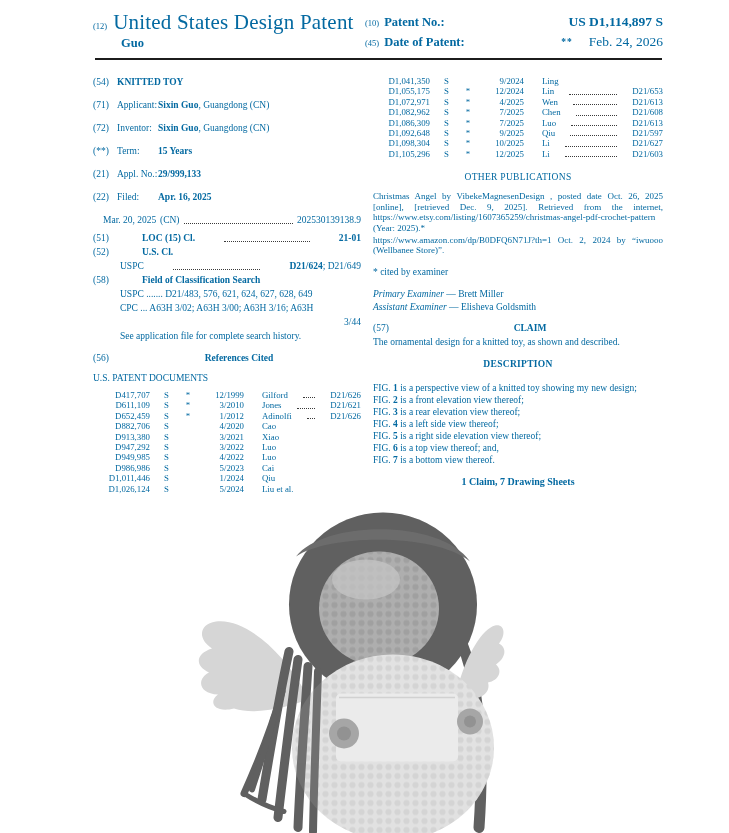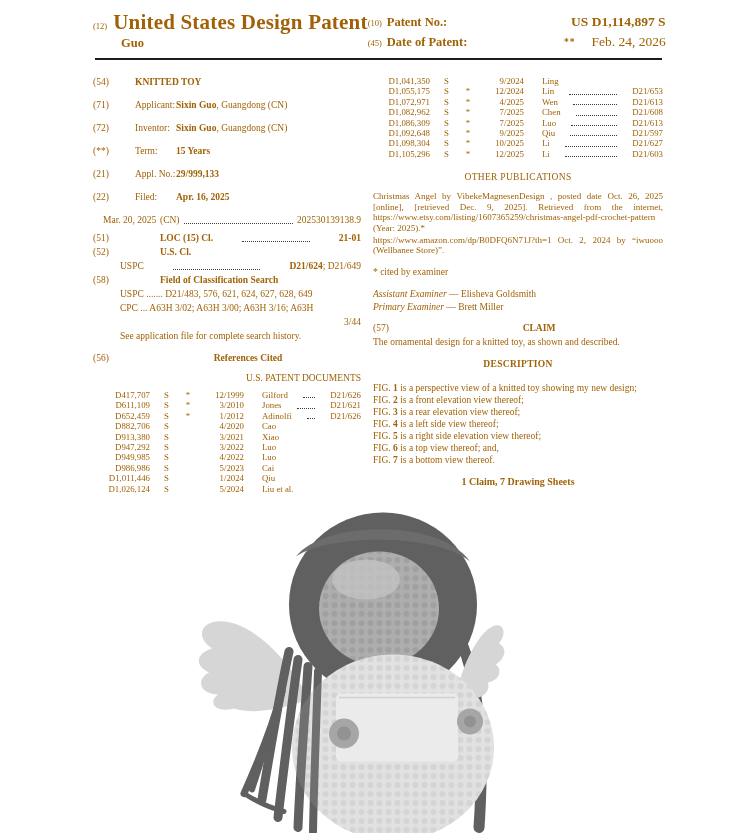--- a/index.html
+++ b/index.html
@@ -1,44 +1,44 @@
 <!DOCTYPE html>
 <html><head>
 <meta charset="utf-8">
 <style>
   * { margin:0; padding:0; box-sizing:border-box; }
   html,body { background:#fff; }
   .page {
     position:relative; width:729px; height:833px; overflow:hidden;
-    background:#fff; color:#a16207;
+    background:#fff; color:#0369a1;
     font-family:"Liberation Serif","DejaVu Serif",serif;
   }
   
   .hdr { display:flex; justify-content:space-between; align-items:flex-start; padding:10px 66px 0 93px; }
   .code { font-size:8.5px; flex:none; }
   .t-row { display:flex; align-items:baseline; gap:6px; }
-  .main-title { font-size:21px; font-weight:bold; letter-spacing:.2px; white-space:nowrap; }
+  .main-title { font-size:21px; font-weight:normal; letter-spacing:.2px; white-space:nowrap; }
   .surname { font-size:12.5px; font-weight:bold; margin-left:28px; margin-top:1px; }
   .hdr-right { width:298px; flex:none; padding-top:4px; }
   .hr-row { display:flex; align-items:baseline; margin-bottom:4px; }
   .hr-row .code { margin-right:5px; }
   .hr-label { font-weight:bold; font-size:12.5px; white-space:nowrap; }
   .hr-val { font-weight:bold; font-size:13.5px; margin-left:auto; white-space:nowrap; }
   .hr-note { margin-left:auto; font-weight:bold; font-size:9.5px; letter-spacing:1px; align-self:center; }
   .hr-val2 { font-weight:normal; font-size:13.5px; margin-left:16px; white-space:nowrap; }
   .rule { border-top:2px solid #1c1c1c; margin:4px 67px 0 95px; }
   
   .cols { display:flex; gap:12px; padding:16px 66px 0 93px; font-size:9.5px; line-height:12px; }
   .col-l { width:268px; flex:none; }
   .col-r { width:290px; flex:none; }
   .fld { display:flex; margin-bottom:11px; }
-  .fnum { width:42px; flex:none; }
+  .fnum { width:24px; flex:none; }
   .flabel { width:41px; flex:none; }
   .b { font-weight:bold; }
-  .center { text-align:right; }
+  .center { text-align:left; }
   .sec-title { flex:1; text-align:center; font-weight:bold; }
   .leader { flex:1; border-bottom:1.2px dotted #3a3a3a; margin:0 4px; align-self:flex-end; margin-bottom:2.5px; min-width:8px; }
   .prio-line { display:flex; padding-left:10px; margin-bottom:6px; }
   .prio-date { width:57px; flex:none; }
   .prio-cc { flex:none; }
   .inline-flex { display:flex; }
   .ind { padding-left:27px; }
   .right-end { text-align:right; }
   .tight { margin-bottom:2px;gap:25px; }
   .mb4 { margin-bottom:4px; }
@@ -361,28 +361,28 @@
       <div>
 
           <p class="pub">Christmas Angel by VibekeMagnesenDesign , posted date Oct. 26, 2025 [online], [retrieved Dec. 9, 2025]. Retrieved from the internet, https://www.etsy.com/listing/1607365259/christmas-angel-pdf-crochet-pattern (Year: 2025).*</p>
 
           <p class="pub">https://www.amazon.com/dp/B0DFQ6N71J?th=1 Oct. 2, 2024 by “iwuooo (Wellbanee Store)”.</p>
         </div>
 
       <div class="cited">* cited by examiner</div>
 
       <div class="exm">
+        <span class="it">Primary Examiner</span>
+        <span>—</span>
+        <span>Brett Miller</span>
+      </div>
+      <div class="exm">
         <span class="it">Assistant Examiner</span>
         <span>—</span>
         <span>Elisheva Goldsmith</span>
-      </div>
-      <div class="exm">
-        <span class="it">Primary Examiner</span>
-        <span>—</span>
-        <span>Brett Miller</span>
       </div>
 
       <div class="claim-h">
         <span class="fnum">(57)</span>
         <span class="sec-title">CLAIM</span>
       </div>
       <div class="claim-txt">The ornamental design for a knitted toy, as shown and described.</div>
 
       <div class="desc-h">DESCRIPTION</div>
 

